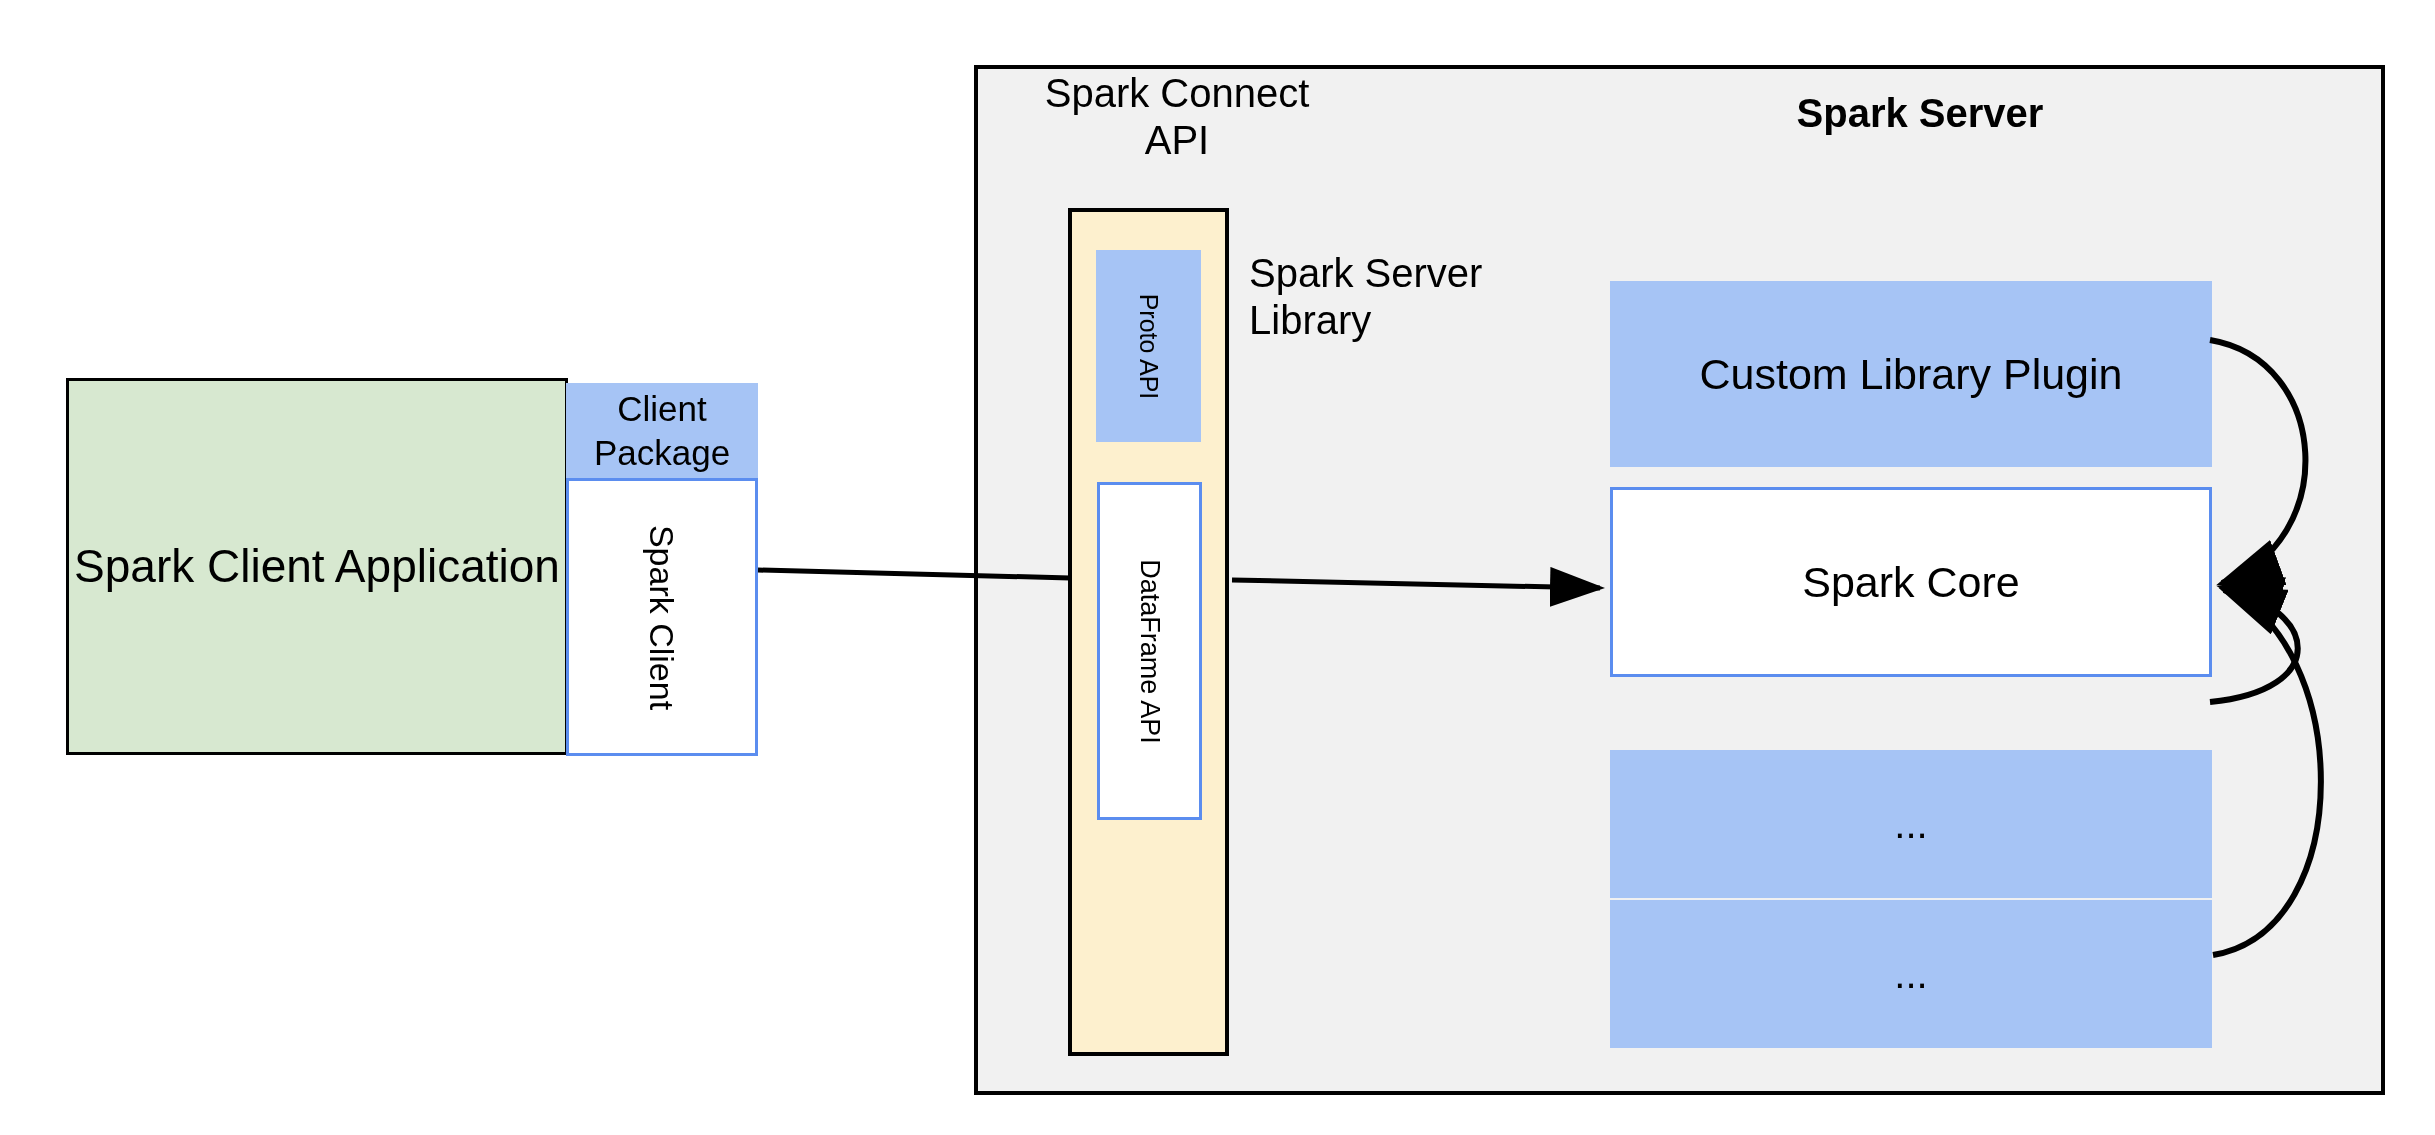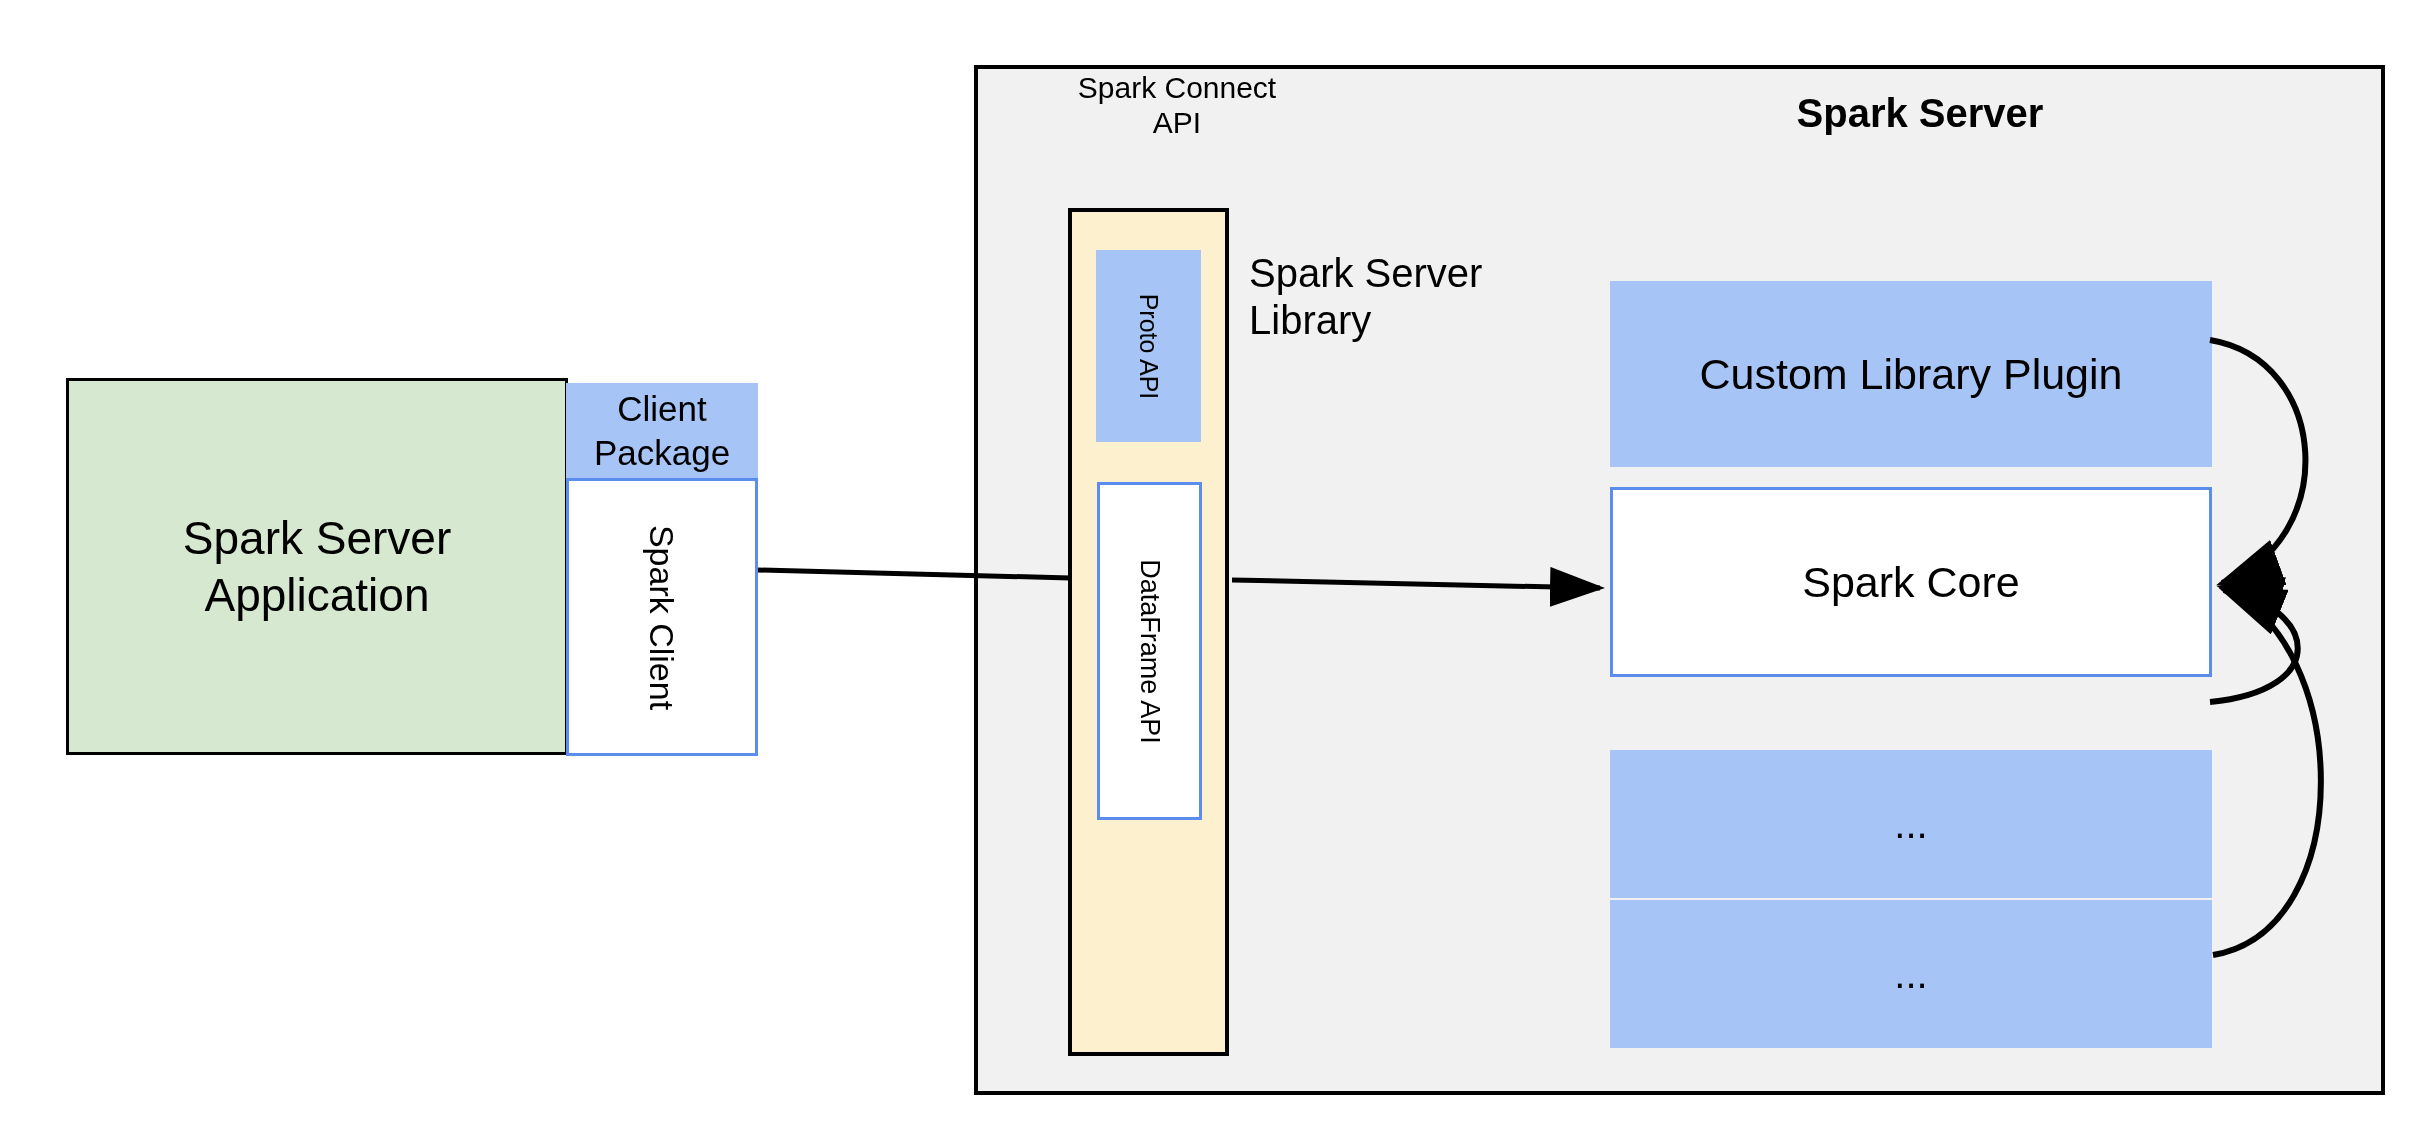--- a/index.html
+++ b/index.html
@@ -14,21 +14,21 @@
       background:#D7E8D0;border:3px solid #000;font-size:46px;line-height:1.22;}
   #client-package{left:566px;top:383px;width:192px;height:96px;
       background:#A6C4F5;border:1px solid #A6C4F5;font-size:35px;line-height:1.25;}
   #spark-client{left:566px;top:478px;width:192px;height:278px;
       background:#ffffff;border:3px solid #5B8DEF;}
   #spark-client .rot{transform:rotate(90deg);white-space:nowrap;font-size:34px;}
 
   
   #server-container{left:974px;top:65px;width:1411px;height:1030px;
       background:#F1F1F1;border:4px solid #000;}
-  #spark-connect-api-label{left:1012px;top:70px;width:330px;font-size:30px;text-align:center;}
+  #spark-connect-api-label{left:1012px;top:70px;width:330px;font-size:40px;text-align:center;}
   #spark-server-title{left:1640px;top:90px;width:560px;font-size:40px;font-weight:bold;text-align:center;}
   #spark-server-library-label{left:1249px;top:250px;width:370px;font-size:40px;text-align:left;}
 
   
   #server-library-column{left:1068px;top:208px;width:161px;height:848px;
       background:#FDF0CE;border:4px solid #000;}
   #proto-api{left:1096px;top:250px;width:105px;height:192px;
       background:#A6C4F5;border:1px solid #A6C4F5;}
   #proto-api .rot{transform:rotate(90deg);white-space:nowrap;font-size:25px;}
   #dataframe-api{left:1097px;top:482px;width:105px;height:338px;
@@ -73,21 +73,21 @@
   </div>
 
   <div class="box" id="custom-library-plugin">Custom Library Plugin</div>
 
   <div class="box" id="spark-core">Spark Core</div>
 
   <div class="box" id="ellipsis-one">...</div>
 
   <div class="box" id="ellipsis-two-real">...</div>
 
-  <div class="box" id="client-app">Spark Server
+  <div class="box" id="client-app">Spark Client
 Application</div>
 
   <div class="box" id="client-package">Client
 Package</div>
 
   <div class="box" id="spark-client">
     <span class="rot">Spark Client</span>
   </div>
 
   <svg id="edges" viewBox="0 0 2435 1135">

